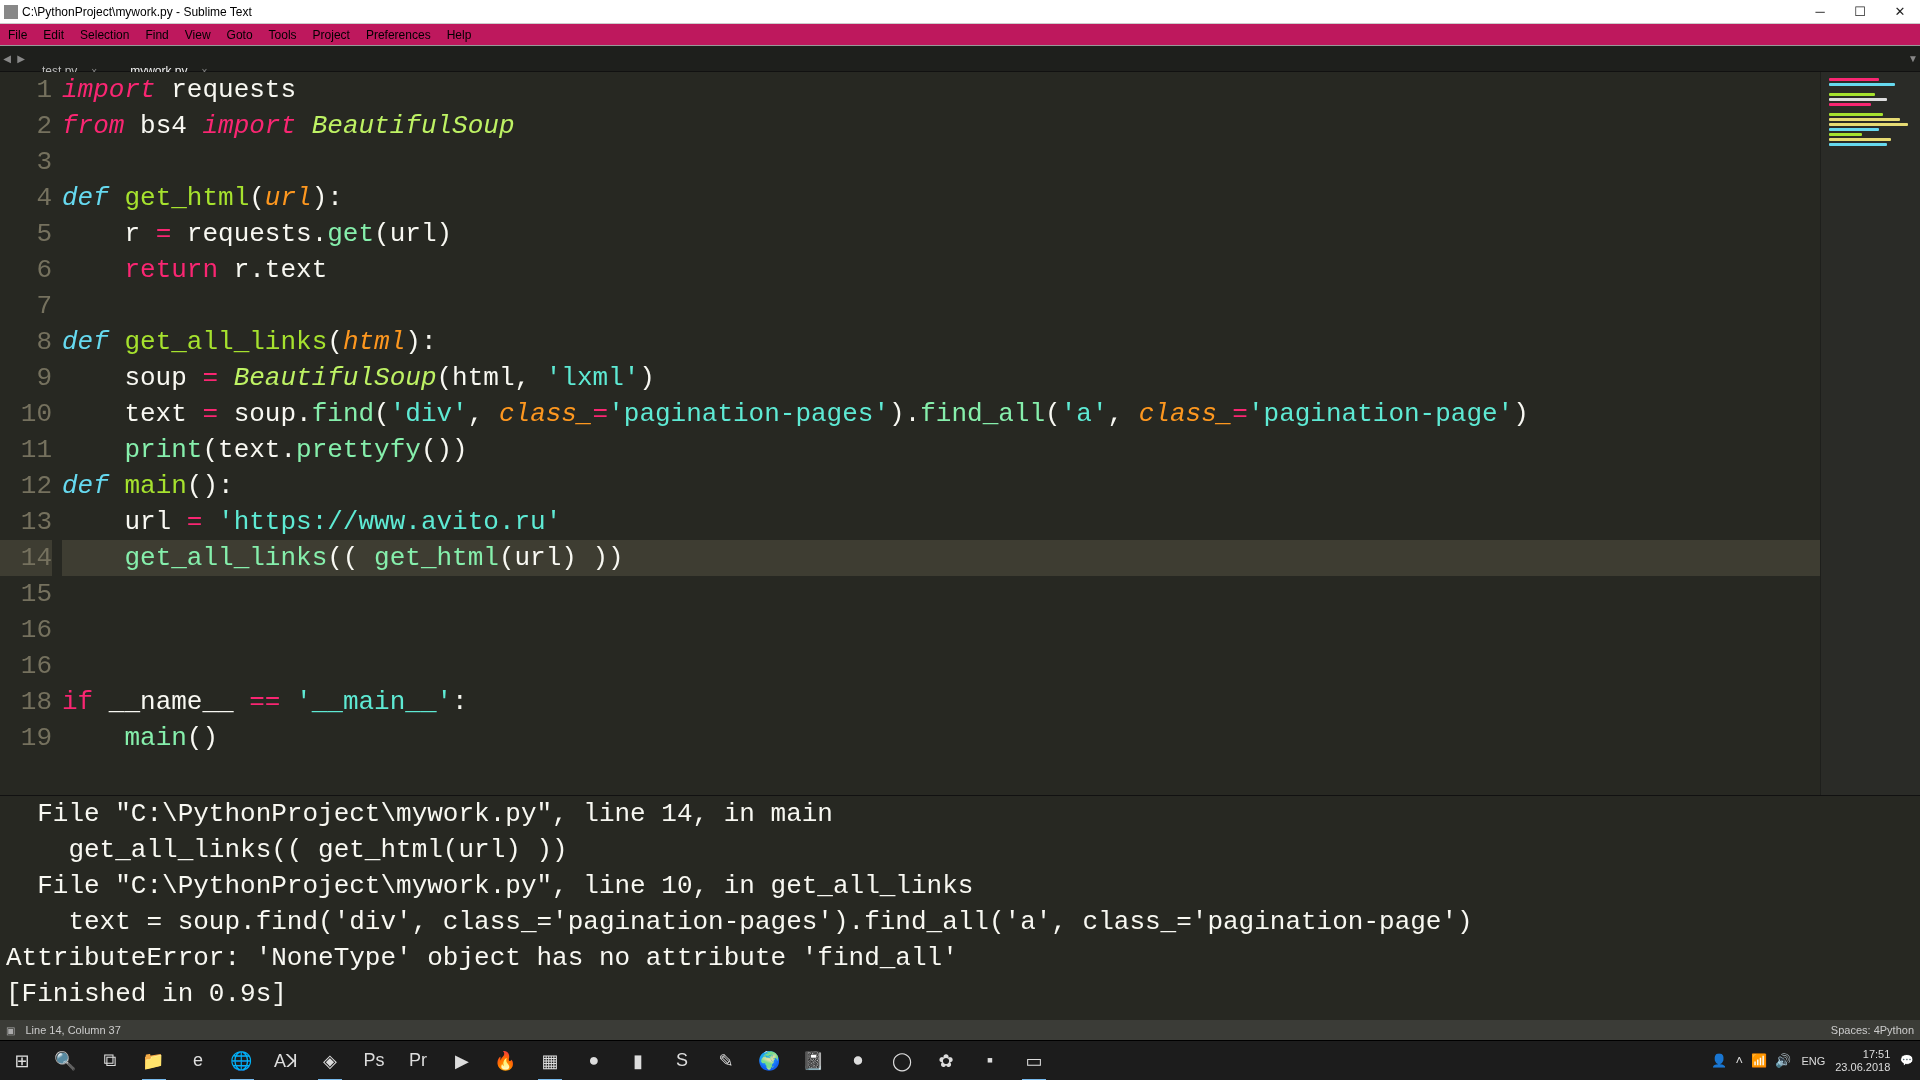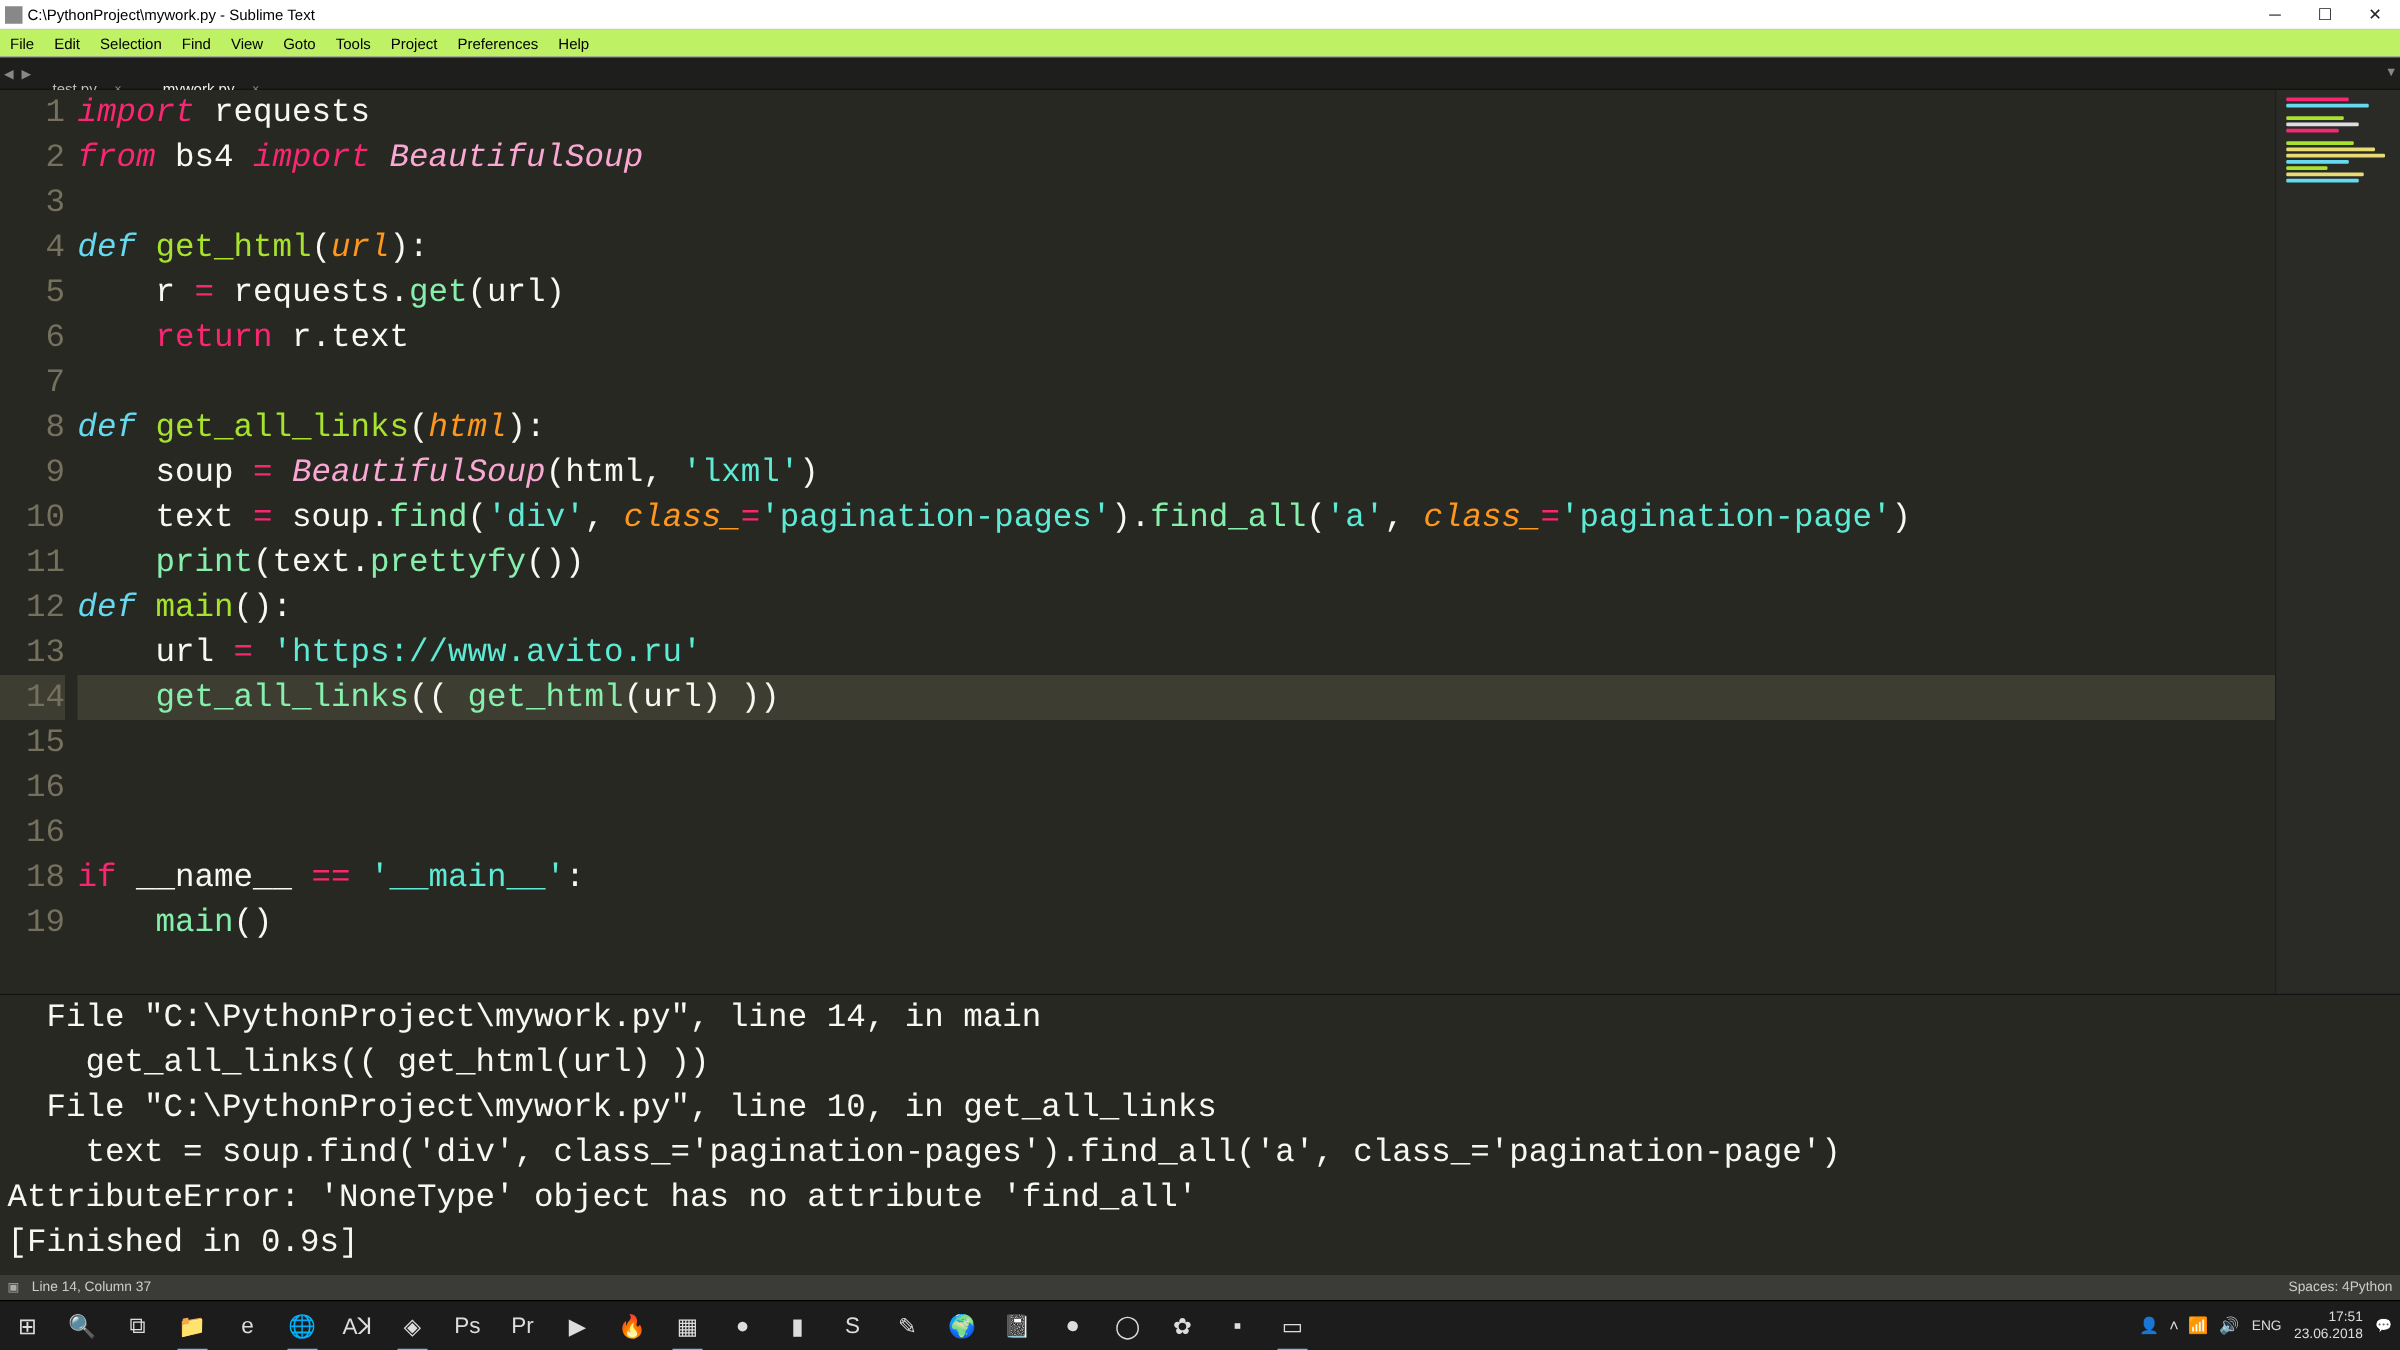--- a/index.html
+++ b/index.html
@@ -26,21 +26,21 @@
   font-size: 12px;
   color: #000;
   border-bottom: 1px solid #ccc;
 }
 .titlebar-left { display: flex; padding-left: 4px; gap: 4px; }
 .titlebar-icon { width: 14px; height: 14px; background: #888; display: inline-block; }
 .titlebar-controls { display: flex; }
 .titlebar-btn { width: 40px; height: 24px; display: flex; align-items: center; justify-content: center; font-size: 13px; color: #222; }
 .menubar {
   height: 22px;
-  background: #bef264;
+  background: #be185d;
   display: flex;
   align-items: center;
   font-size: 12px;
   color: #000;
   border-bottom: 1px solid #999;
 }
 .menu-item { padding: 0 8px; line-height: 22px; }
 .tab-row {
   height: 26px;
   background: #1e1f1c;
@@ -93,21 +93,21 @@
   background: #272822;
 }
 .code .kw { color: #f92672; font-style: italic; }
 .code .kw2 { color: #f92672; }
 .code .def { color: #66d9ef; font-style: italic; }
 .code .fn { color: #a6e22e; }
 .code .arg { color: #fd971f; font-style: italic; }
 .code .str { color: #5eead4; }
 .code .call { color: #86efac; }
 .code .op { color: #f92672; }
-.code .cls { color: #f9a8d4; font-style: italic; }
+.code .cls { color: #bef264; font-style: italic; }
 .minimap {
   width: 100px;
   background: #2a2b27;
   border-left: 1px solid #1e1f1c;
 }
 .minimap-content { padding: 6px 8px; }
 .mini-line { height: 3px; margin-bottom: 2px; border-radius: 1px; }
 .output-panel {
   height: 225px;
   background: #272822;

